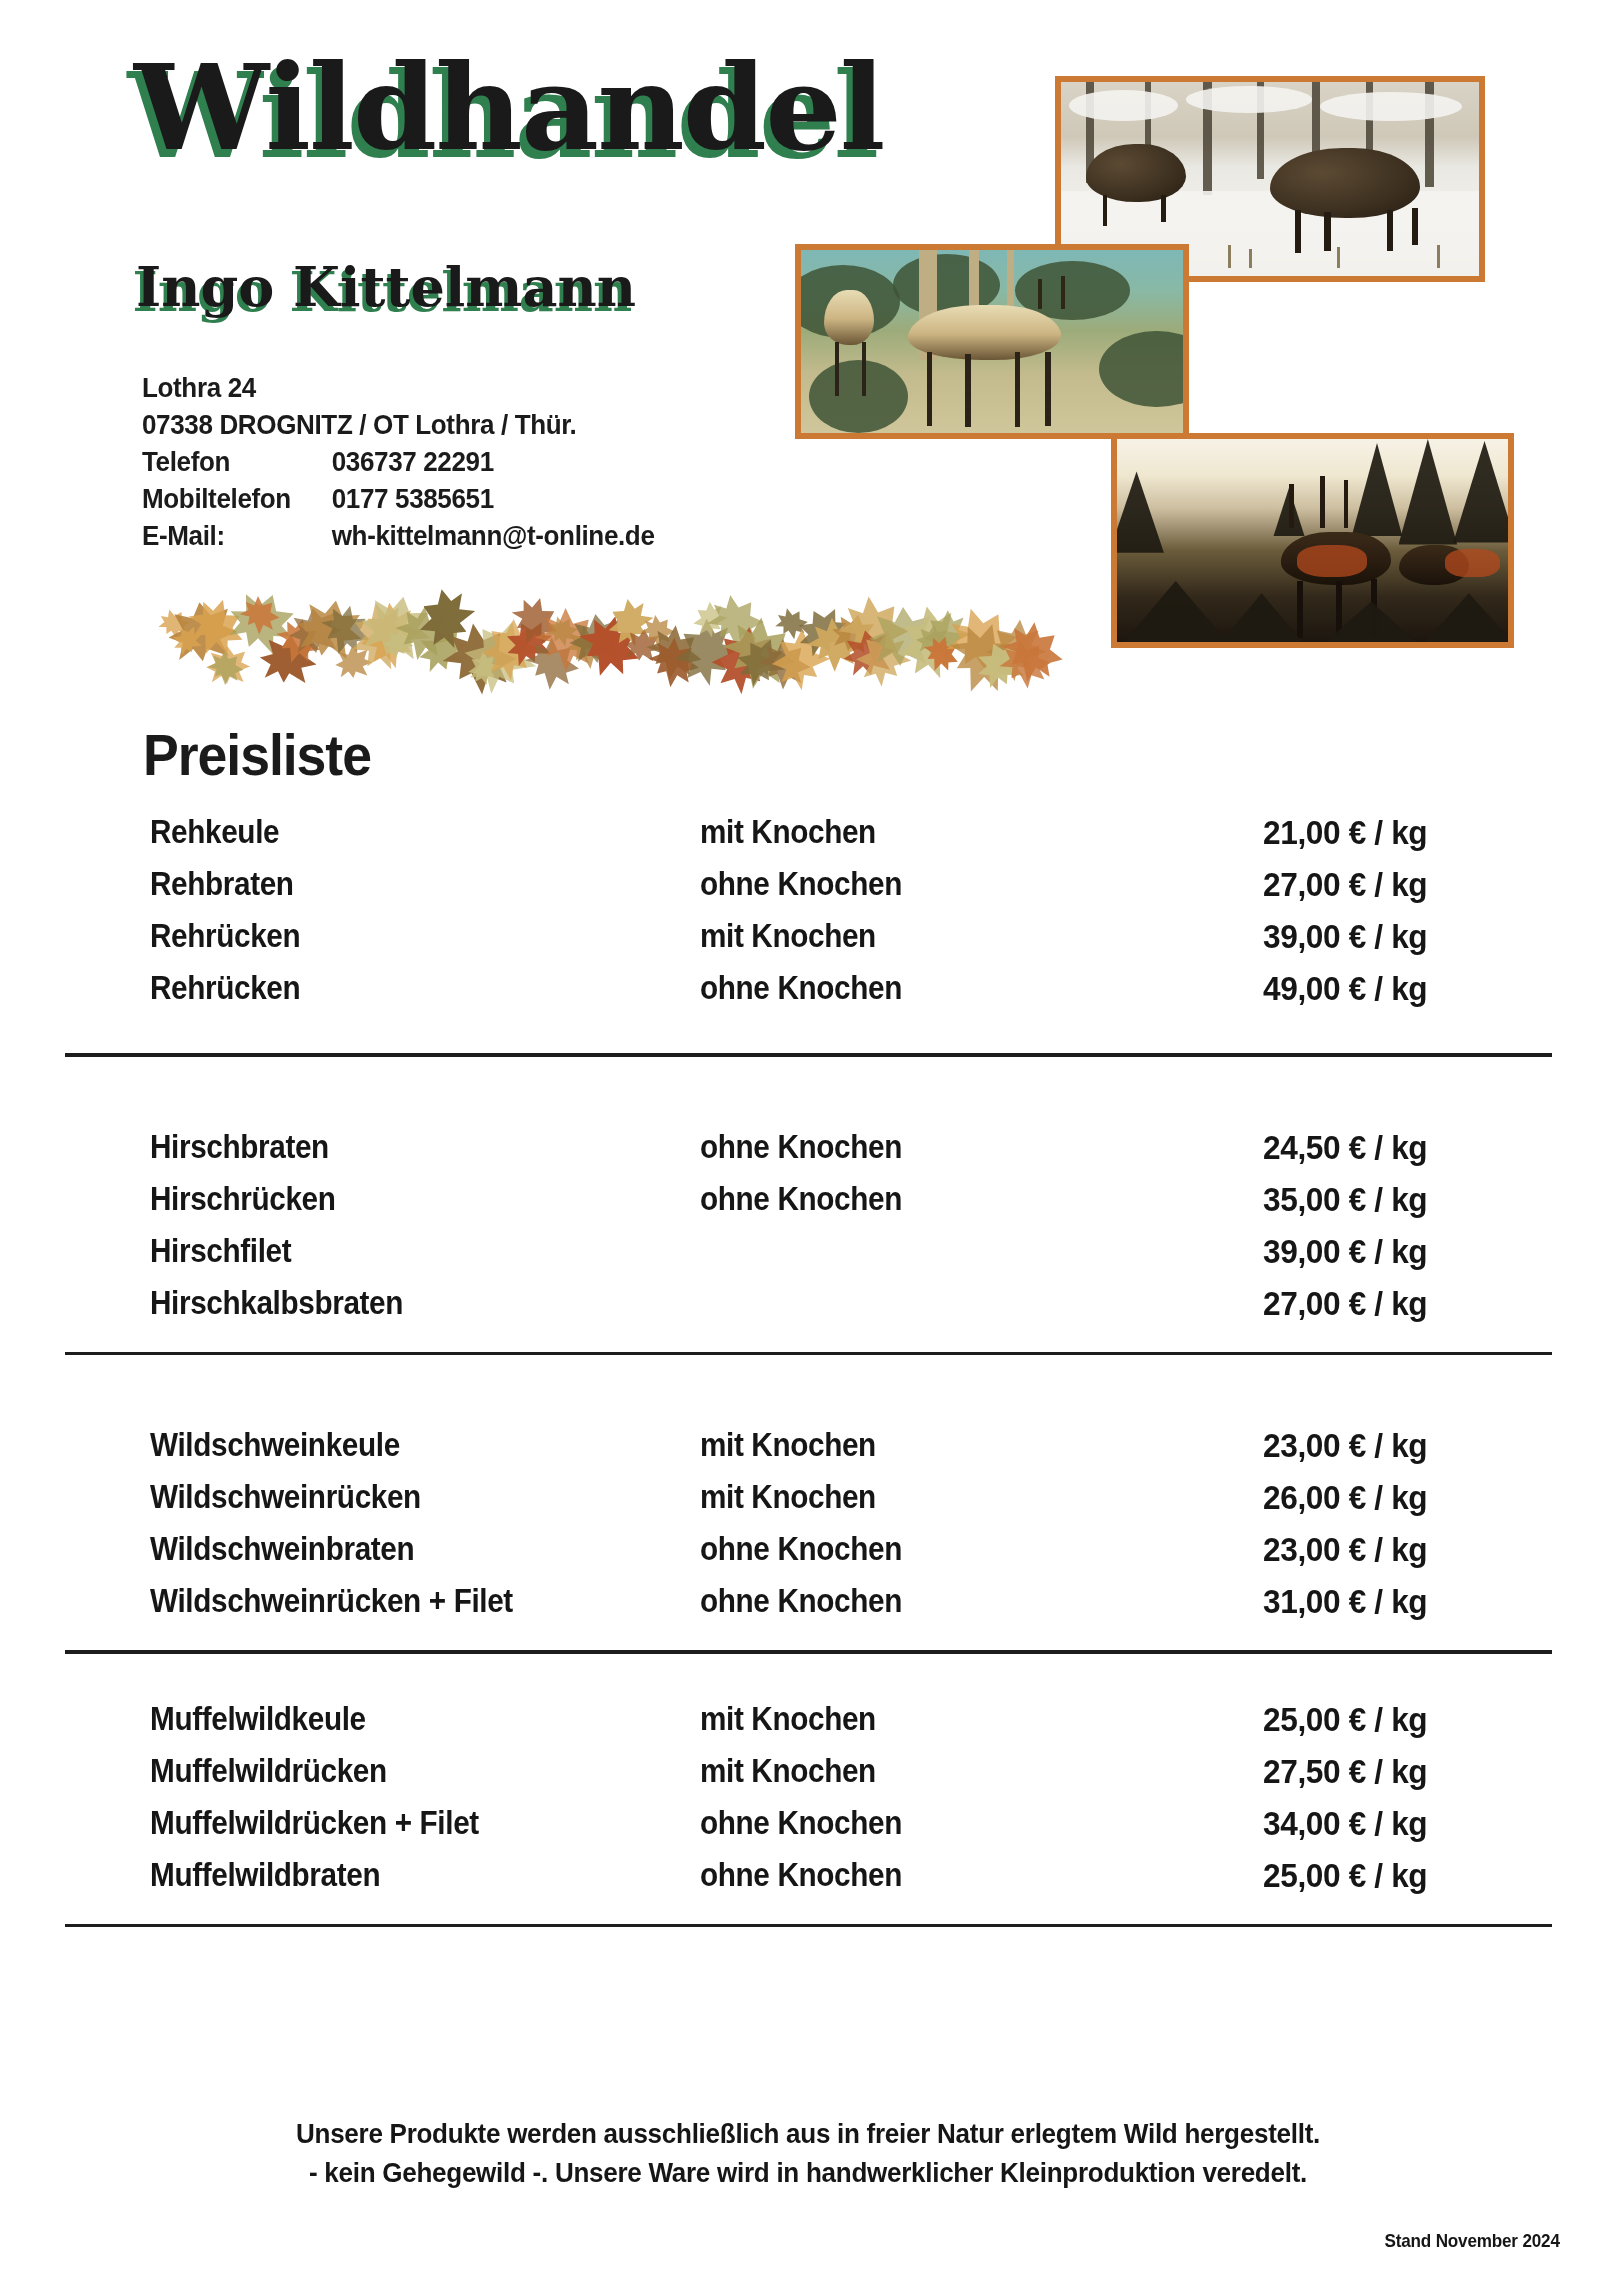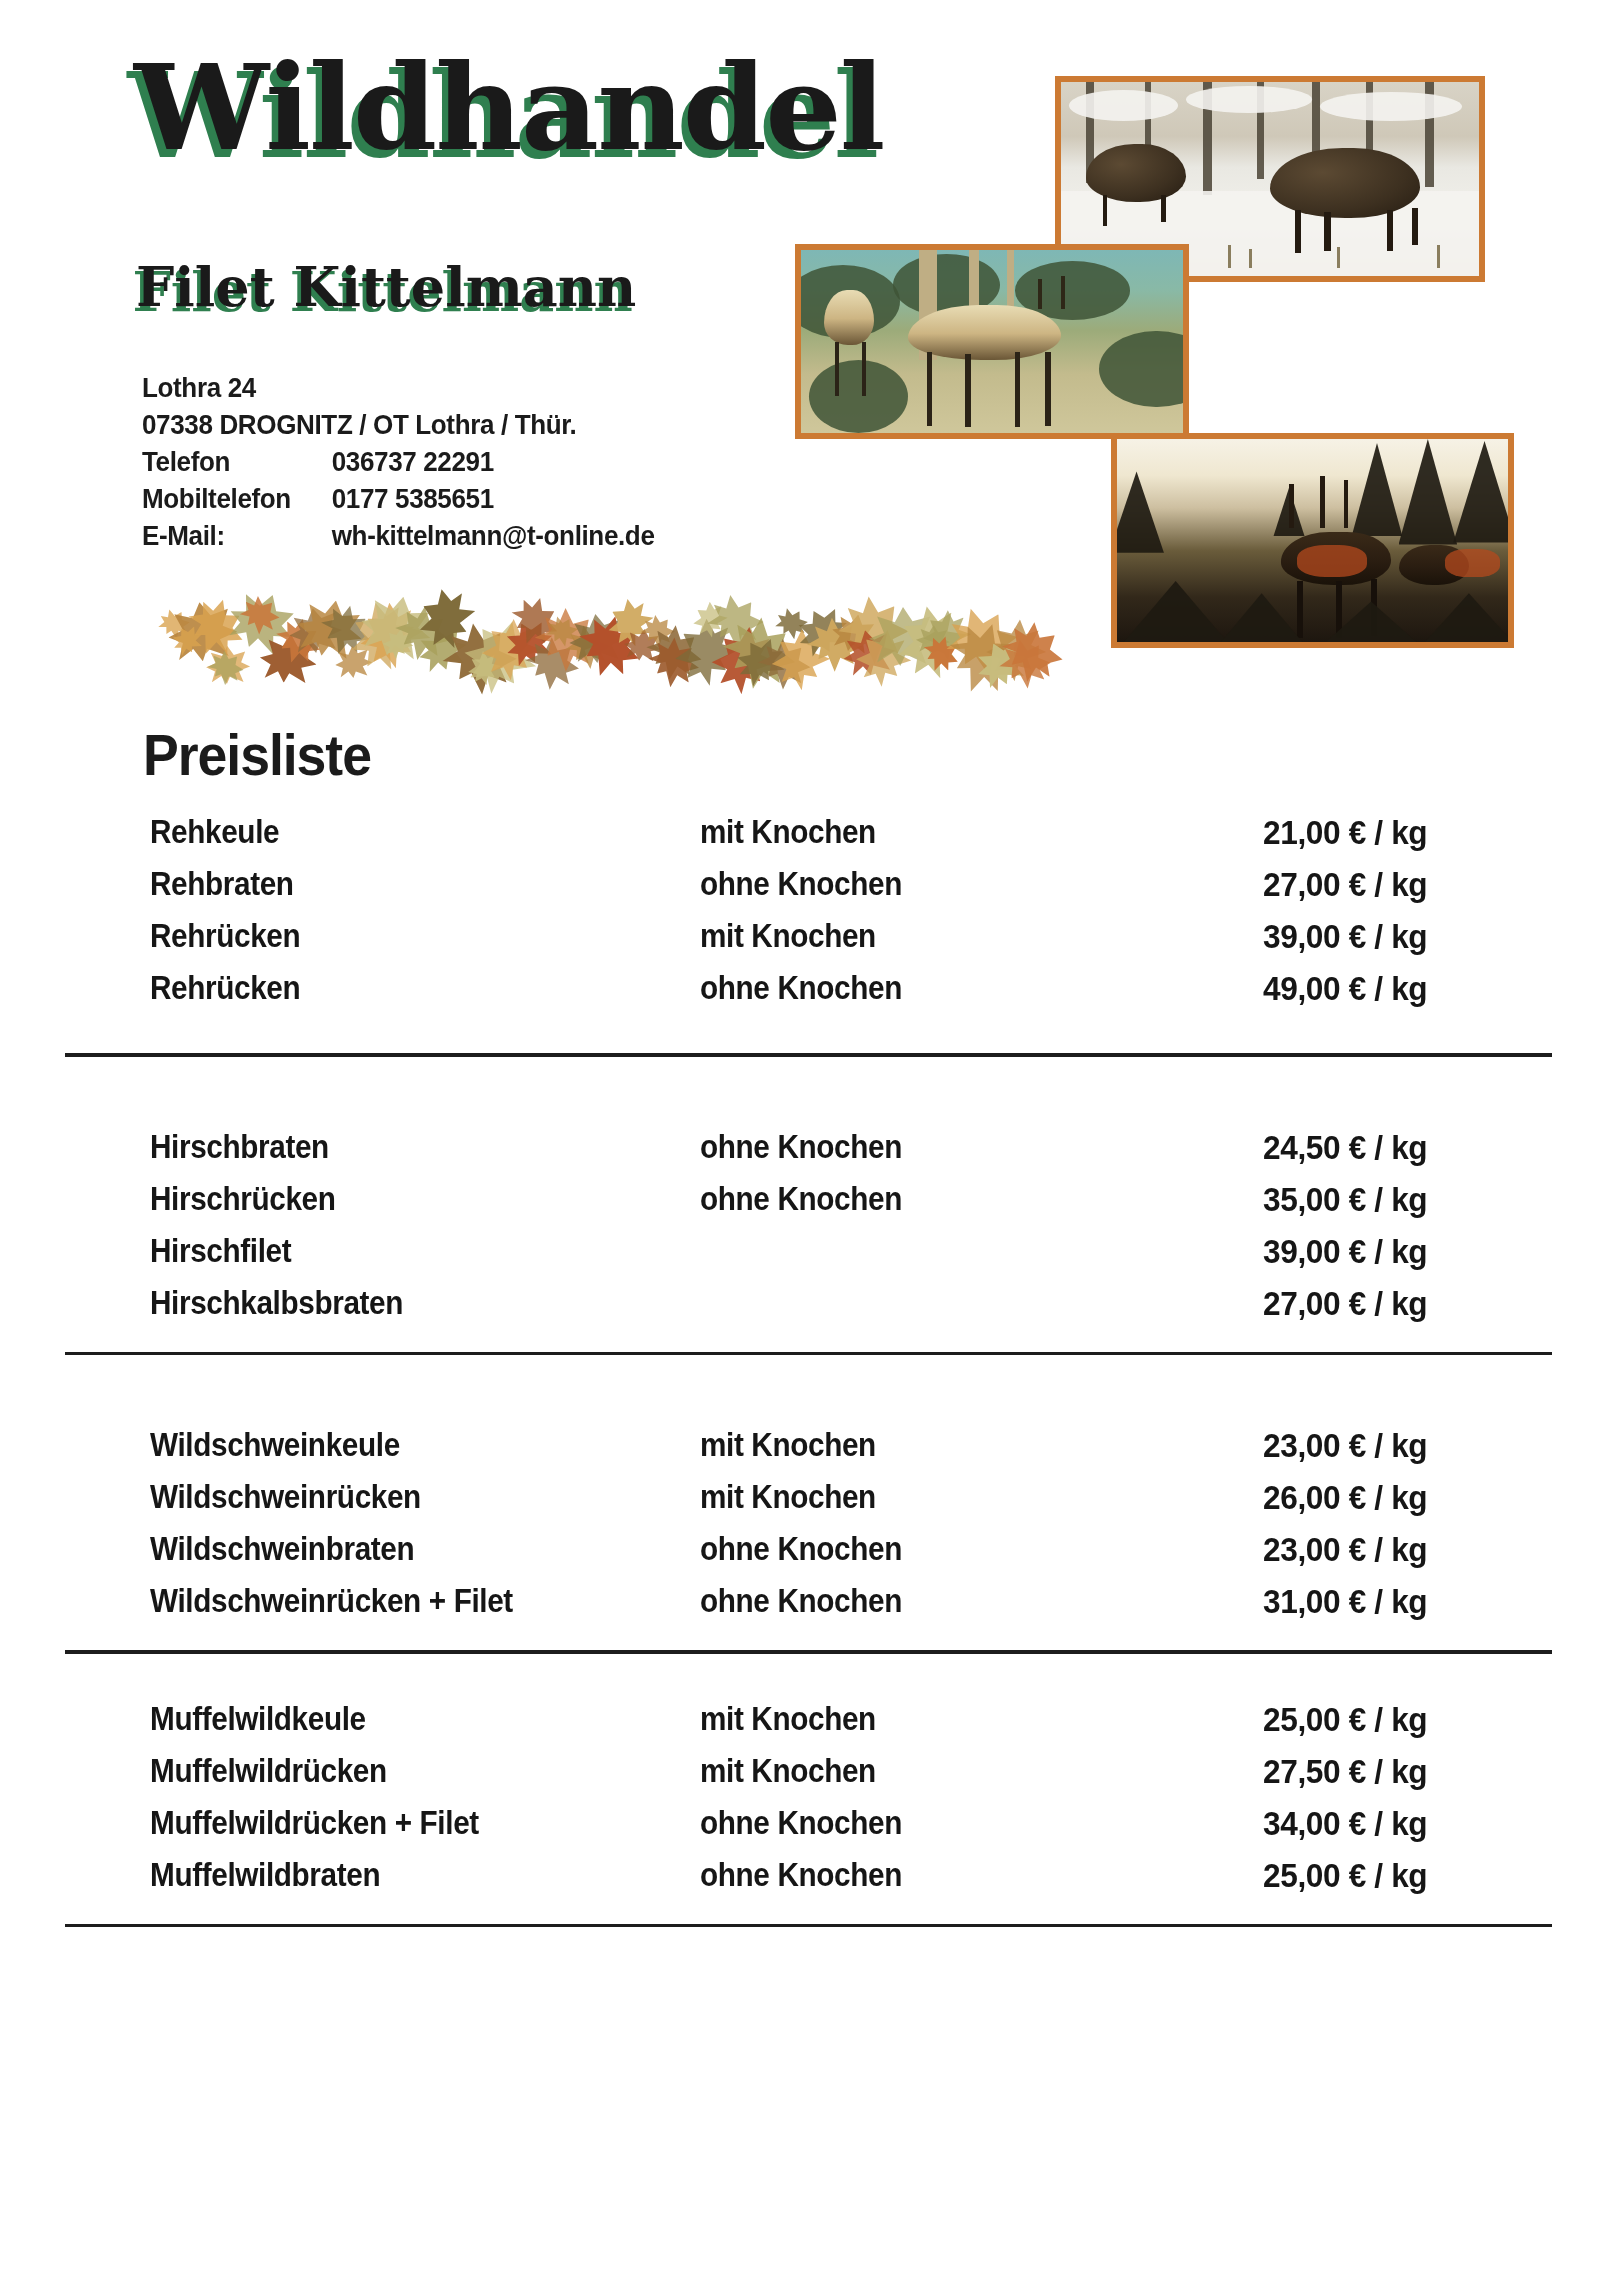--- a/index.html
+++ b/index.html
@@ -261,21 +261,21 @@
 </style>
 </head>
 <body>
 
 <div class="page">
 
   <div class="header">
 
     <div class="brand-title">Wildhandel</div>
 
-    <div class="brand-subtitle">Filet Kittelmann</div>
+    <div class="brand-subtitle">Ingo Kittelmann</div>
 
     <div class="contact">
       <span class="crow">Lothra 24</span>
       <span class="crow">07338 DROGNITZ / OT Lothra / Thür.</span>
       <span class="crow">
         <span class="clabel">Telefon</span><span>036737 22291</span>
       </span>
       <span class="crow">
         <span class="clabel">Mobiltelefon</span><span>0177 5385651</span>
       </span>
@@ -524,15 +524,20 @@
           <div class="pname">Muffelwildbraten</div>
           <div class="pnote">ohne Knochen</div>
           <div class="pprice">25,00 € / kg</div>
         </div>
         <div class="gap-sm"></div>
         <div class="rule"></div>
         <div class="gap-md"></div>
       </div>
     </div>
 
+  <div class="footer">
+    <div class="fline">Unsere Produkte werden ausschließlich aus in freier Natur erlegtem Wild hergestellt.</div>
+    <div class="fline">- kein Gehegewild -. Unsere Ware wird in handwerklicher Kleinproduktion veredelt.</div>
+    <div class="stand">Stand November 2024</div>
+  </div>
 
 </div>
 
 
 </body></html>

